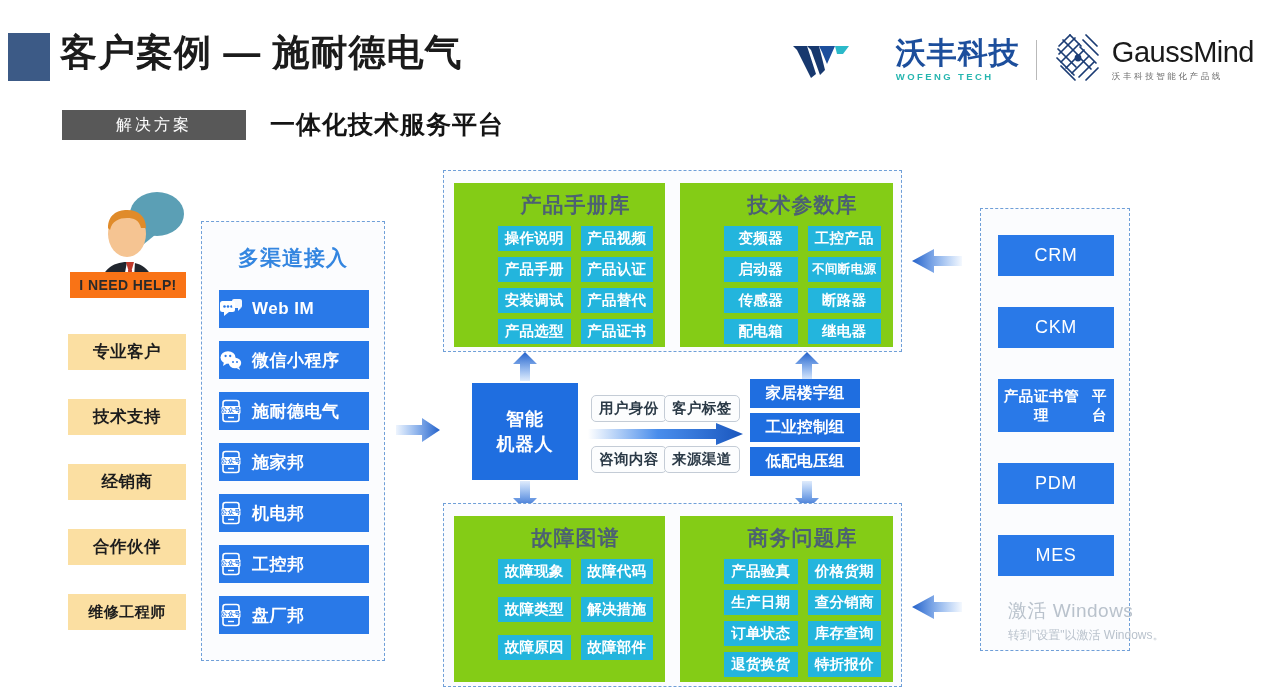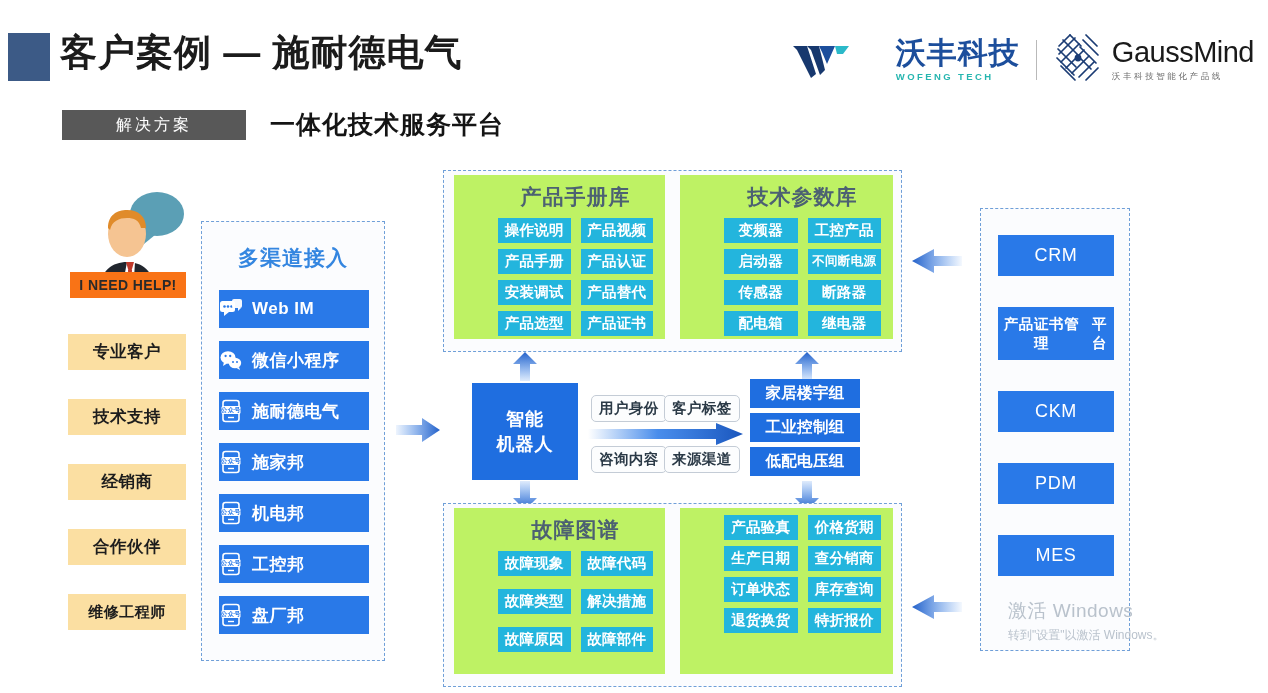--- a/index.html
+++ b/index.html
@@ -87,22 +87,22 @@
     background: #2979e8; color: #fff;
     display: flex; align-items: center; gap: 9px;
     font-size: 17px; font-weight: bold; letter-spacing: .5px;
   }
   .ic { width: 24px; height: 24px; flex: 0 0 24px; position: relative; }
 
   
   #kb-top { left: 443px; top: 170px; width: 459px; height: 182px; }
   #kb-bottom { left: 443px; top: 503px; width: 459px; height: 184px; }
   .kb-card {
-    position: absolute; top: 4px; height: 164px;
-    background: #bef264;
+    position: absolute; top: 12px; height: 164px;
+    background: #84cc16;
     padding-left: 32px;
   }
   #kb-bottom .kb-card { height: 166px; }
   .kb-card.left { left: 10px; width: 211px; }
   .kb-card.right { left: 236px; width: 213px; }
   .kb-title {
     text-align: center; font-size: 21px; font-weight: bold;
     color: #4c6172; margin-top: 8px; letter-spacing: 1px;
   }
   .kb-grid {
@@ -454,20 +454,21 @@
       <div class="kb-grid" style="gap:13px 10px;">
         <div class="kb-chip">故障现象</div>
         <div class="kb-chip">故障代码</div>
         <div class="kb-chip">故障类型</div>
         <div class="kb-chip">解决措施</div>
         <div class="kb-chip">故障原因</div>
         <div class="kb-chip">故障部件</div>
       </div>
     </div>
     <div class="kb-card right">
+      <div class="kb-title">商务问题库</div>
       <div class="kb-grid">
         <div class="kb-chip">产品验真</div>
         <div class="kb-chip">价格货期</div>
         <div class="kb-chip">生产日期</div>
         <div class="kb-chip">查分销商</div>
         <div class="kb-chip">订单状态</div>
         <div class="kb-chip">库存查询</div>
         <div class="kb-chip">退货换货</div>
         <div class="kb-chip">特折报价</div>
       </div>
@@ -487,26 +488,26 @@
   </div>
   <div class="arrow" style="left:912px; top:591px;">
     <svg width="50" height="32" viewBox="0 0 50 32">
       <polygon points="50,11 22,11 22,4 0,16 22,28 22,21 50,21" fill="url(#gl1)"></polygon>
     </svg>
   </div>
 
   <div class="panel-dashed" id="sys-panel">
     <div class="sys-list">
       <div class="sys-chip">CRM</div>
+      <div class="sys-chip">CKM</div>
       <div class="sys-chip tall">
         <span>产品证书管理</span>
           <br>
         <span>平台</span>
       </div>
-      <div class="sys-chip">CKM</div>
       <div class="sys-chip">PDM</div>
       <div class="sys-chip">MES</div>
     </div>
   </div>
 
   <div class="watermark">
     <div class="wm1">激活 Windows</div>
     <div class="wm2">转到"设置"以激活 Windows。</div>
   </div>
 

